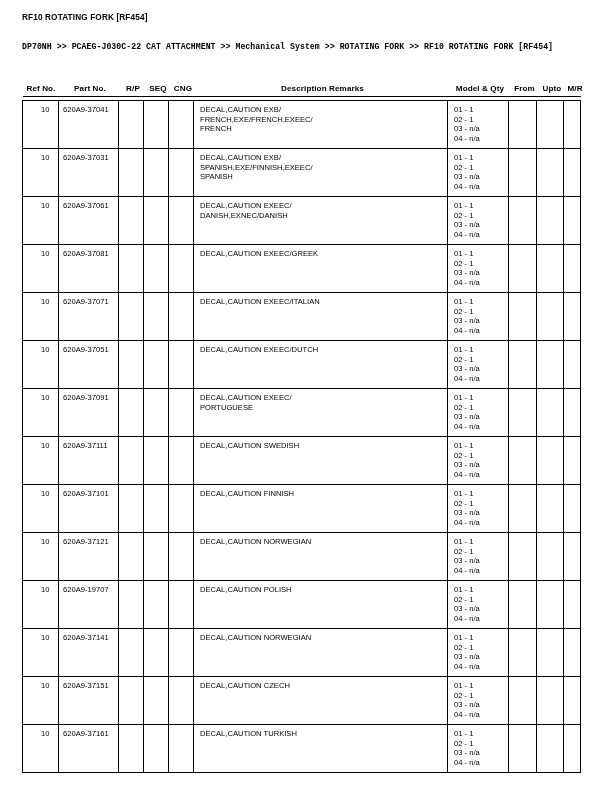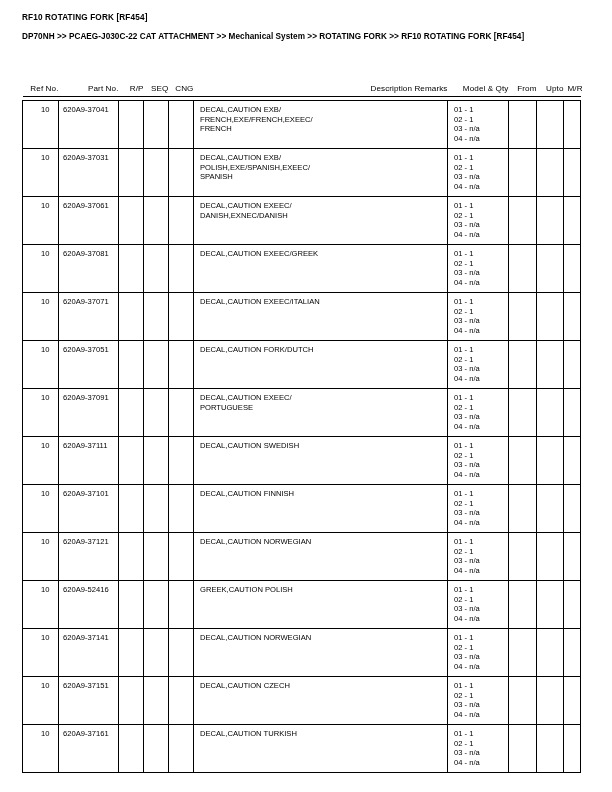--- a/index.html
+++ b/index.html
@@ -27,46 +27,47 @@
     left: 22px;
     top: 13px;
     font-size: 8.2px;
     font-weight: bold;
     letter-spacing: 0.15px;
     white-space: nowrap;
   }
   .breadcrumb {
     position: absolute;
     left: 22px;
-    top: 32px;
+    top: 42px;
     font-size: 8.2px;
     font-weight: bold;
     letter-spacing: 0.05px;
     white-space: nowrap;
+    font-family: Liberation Mono, monospace;
   }
 
   
   .table-wrap {
     position: absolute;
     left: 22px;
     top: 84px;
     width: 558px;
   }
 
   table.parts {
     border-collapse: collapse;
     table-layout: fixed;
     width: 558px;
     font-size: 7.6px;
   }
 
   table.parts thead th {
     font-size: 8.1px;
-    font-weight: normal;
-    text-align: right;
+    font-weight: bold;
+    text-align: center;
     padding: 0 0 3px 4px;
     border: none;
     vertical-align: bottom;
     white-space: nowrap;
     letter-spacing: 0.1px;
   }
   table.parts thead th.pad-ref  { padding-left: 1px; }
   table.parts thead th.pad-part { padding-left: 3px; margin-left: 24px; }
   table.parts thead th.pad-desc { padding-left: 4px; margin-left: 40px; }
   table.parts thead th.pad-model{ padding-left: 4px; }
@@ -173,21 +174,21 @@
             <td class="c-plain"></td>
           </tr>
           <tr>
             <td class="c-ref">10</td>
             <td class="c-part">620A9-37031</td>
             <td class="c-plain"></td>
             <td class="c-plain"></td>
             <td class="c-plain"></td>
             <td class="c-desc">
               <span class="desc-line">DECAL,CAUTION EXB/</span>
-              <span class="desc-line">POLISH,EXE/SPANISH,EXEEC/</span>
+              <span class="desc-line">SPANISH,EXE/FINNISH,EXEEC/</span>
               <span class="desc-line">SPANISH</span>
             </td>
             <td class="c-model">01 - 1
 02 - 1
 03 - n/a
 04 - n/a</td>
             <td class="c-plain"></td>
             <td class="c-plain"></td>
             <td class="c-plain"></td>
           </tr>
@@ -243,21 +244,21 @@
             <td class="c-plain"></td>
             <td class="c-plain"></td>
           </tr>
           <tr>
             <td class="c-ref">10</td>
             <td class="c-part">620A9-37051</td>
             <td class="c-plain"></td>
             <td class="c-plain"></td>
             <td class="c-plain"></td>
             <td class="c-desc">
-              <span class="desc-line">DECAL,CAUTION FORK/DUTCH</span>
+              <span class="desc-line">DECAL,CAUTION EXEEC/DUTCH</span>
             </td>
             <td class="c-model">01 - 1
 02 - 1
 03 - n/a
 04 - n/a</td>
             <td class="c-plain"></td>
             <td class="c-plain"></td>
             <td class="c-plain"></td>
           </tr>
           <tr>
@@ -324,26 +325,26 @@
             <td class="c-model">01 - 1
 02 - 1
 03 - n/a
 04 - n/a</td>
             <td class="c-plain"></td>
             <td class="c-plain"></td>
             <td class="c-plain"></td>
           </tr>
           <tr>
             <td class="c-ref">10</td>
-            <td class="c-part">620A9-52416</td>
-            <td class="c-plain"></td>
-            <td class="c-plain"></td>
-            <td class="c-plain"></td>
-            <td class="c-desc">
-              <span class="desc-line">GREEK,CAUTION POLISH</span>
+            <td class="c-part">620A9-19707</td>
+            <td class="c-plain"></td>
+            <td class="c-plain"></td>
+            <td class="c-plain"></td>
+            <td class="c-desc">
+              <span class="desc-line">DECAL,CAUTION POLISH</span>
             </td>
             <td class="c-model">01 - 1
 02 - 1
 03 - n/a
 04 - n/a</td>
             <td class="c-plain"></td>
             <td class="c-plain"></td>
             <td class="c-plain"></td>
           </tr>
           <tr>

